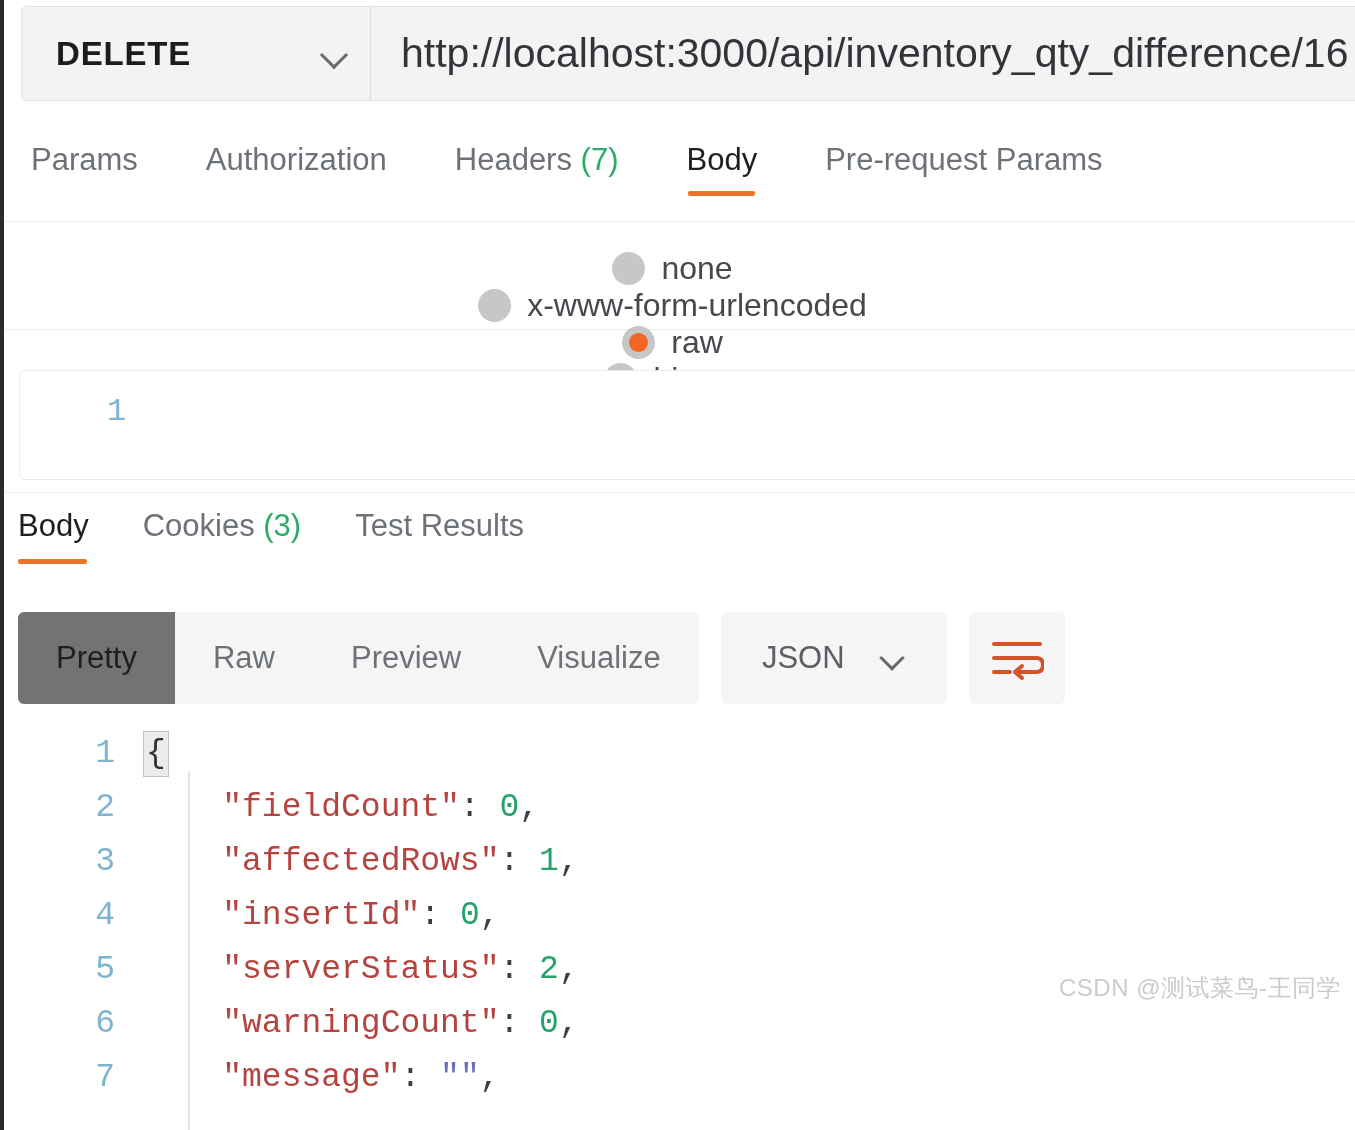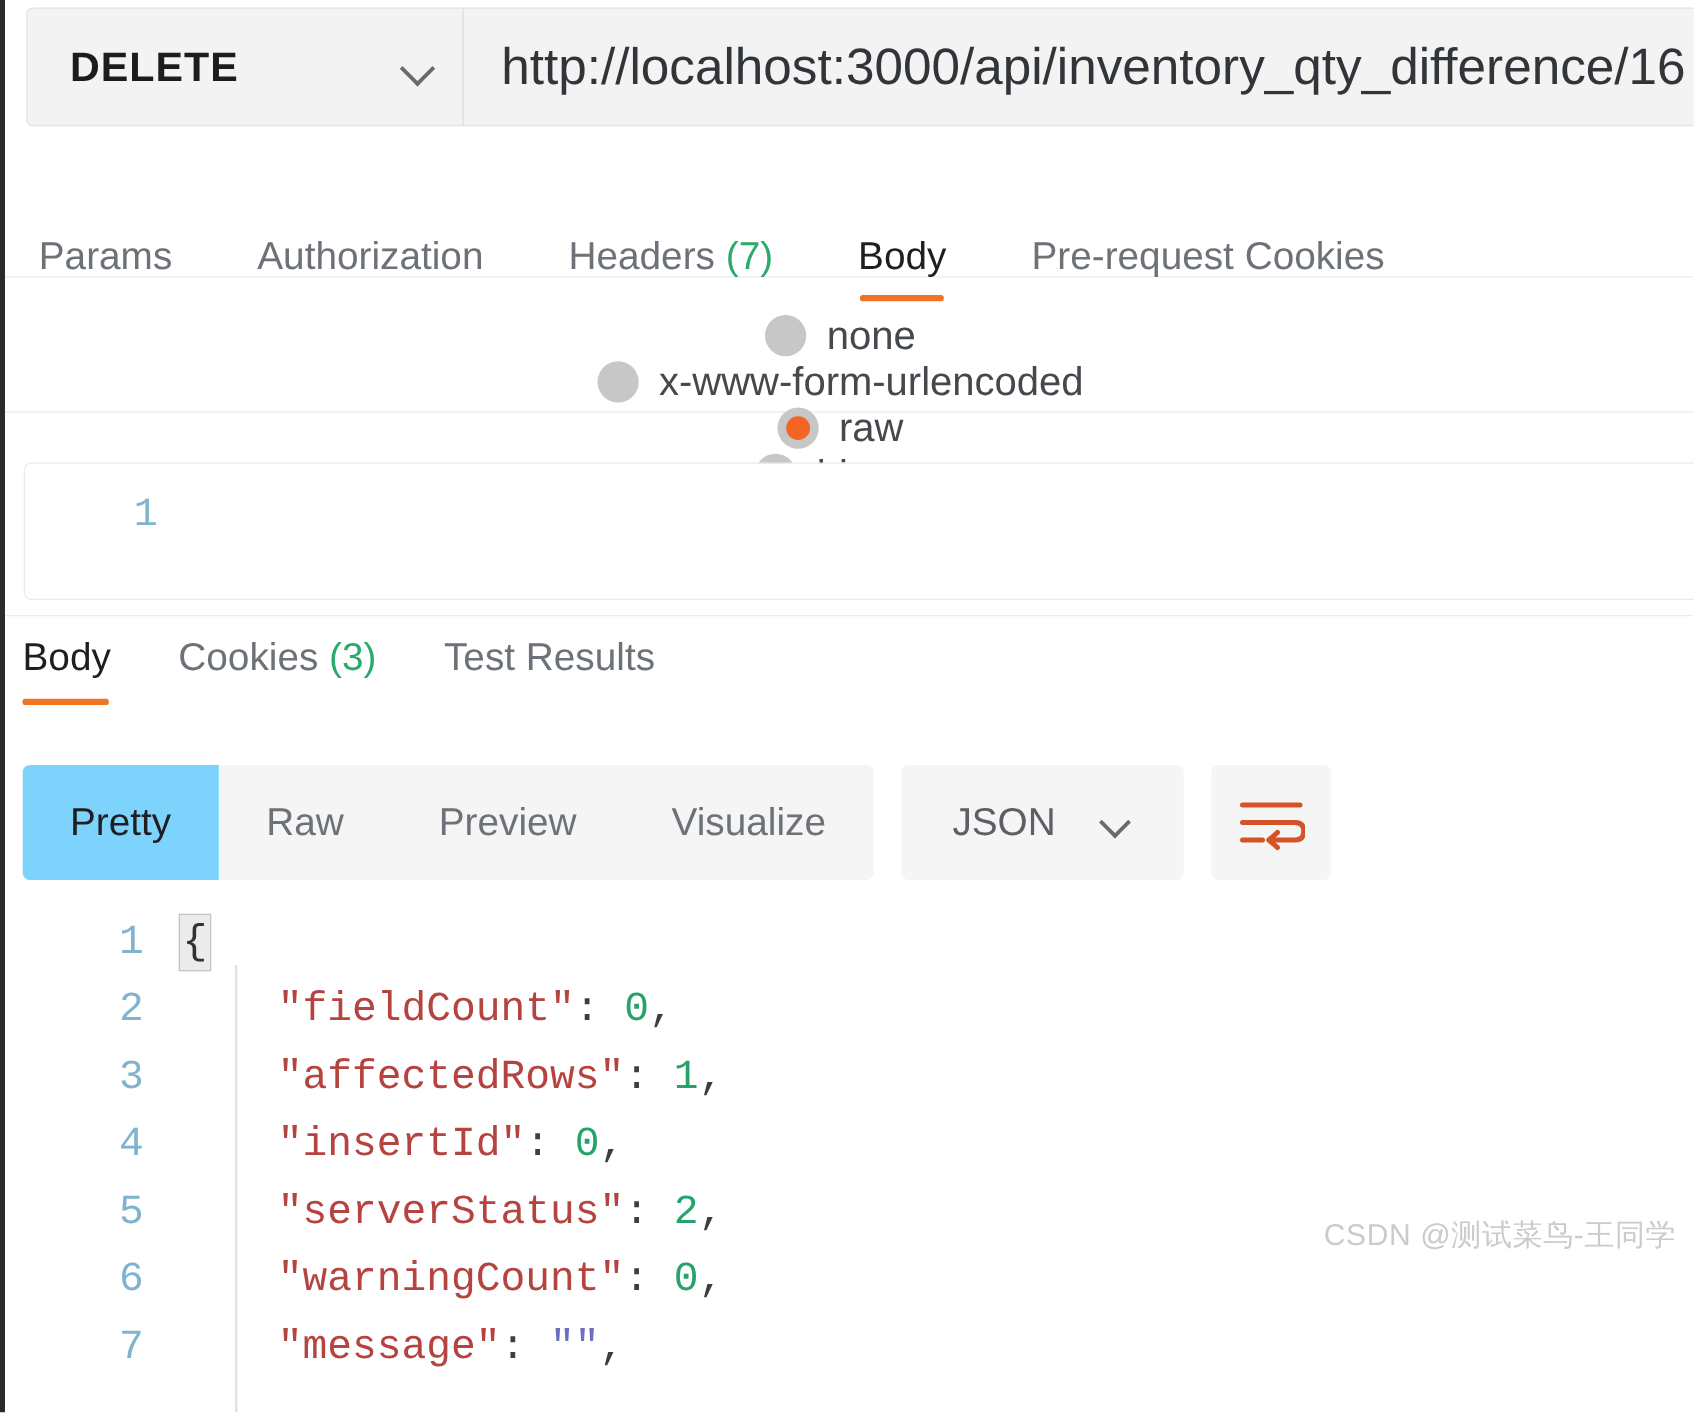--- a/index.html
+++ b/index.html
@@ -95,21 +95,20 @@
     border-bottom: 1px solid #ececec;
   }
   .req-tab {
     position: relative;
     font-size: 31px;
     color: #6d7278;
     padding: 0 0 18px 0;
     margin-right: 68px;
     cursor: pointer;
     white-space: nowrap;
-    margin-top: 45px;
   }
   .req-tab.active { color: #1d1f21; }
   .req-tab.active::after {
     content: "";
     position: absolute;
     left: 2px; right: 2px; bottom: 0;
     height: 5px;
     background: #ef7324;
     border-radius: 2px;
   }
@@ -228,21 +227,21 @@
     display: flex;
     align-items: center;
     justify-content: center;
     padding: 0 38px;
     font-size: 31px;
     color: #6d7278;
     cursor: pointer;
     white-space: nowrap;
   }
   .seg.active {
-    background: #7dd3fc;
+    background: #737373;
     color: #1d1f21;
   }
   .fmt-select {
     margin-left: 22px;
     height: 92px;
     min-width: 226px;
     background: #f5f5f5;
     border-radius: 6px;
     display: flex;
     align-items: center;
@@ -363,21 +362,21 @@
       <span>Authorization</span>
     </div>
     <div class="req-tab">
       <span>Headers</span>
       <span class="count">(7)</span>
     </div>
     <div class="req-tab active">
       <span>Body</span>
     </div>
     <div class="req-tab">
-      <span>Pre-request Cookies</span>
+      <span>Pre-request Params</span>
     </div>
   </div>
 
   <div class="radio-row">
     <div class="radio-item">
       <span class="radio-dot"></span>
       <span class="radio-label">none</span>
     </div>
     <div class="radio-item">
       <span class="radio-dot"></span>

